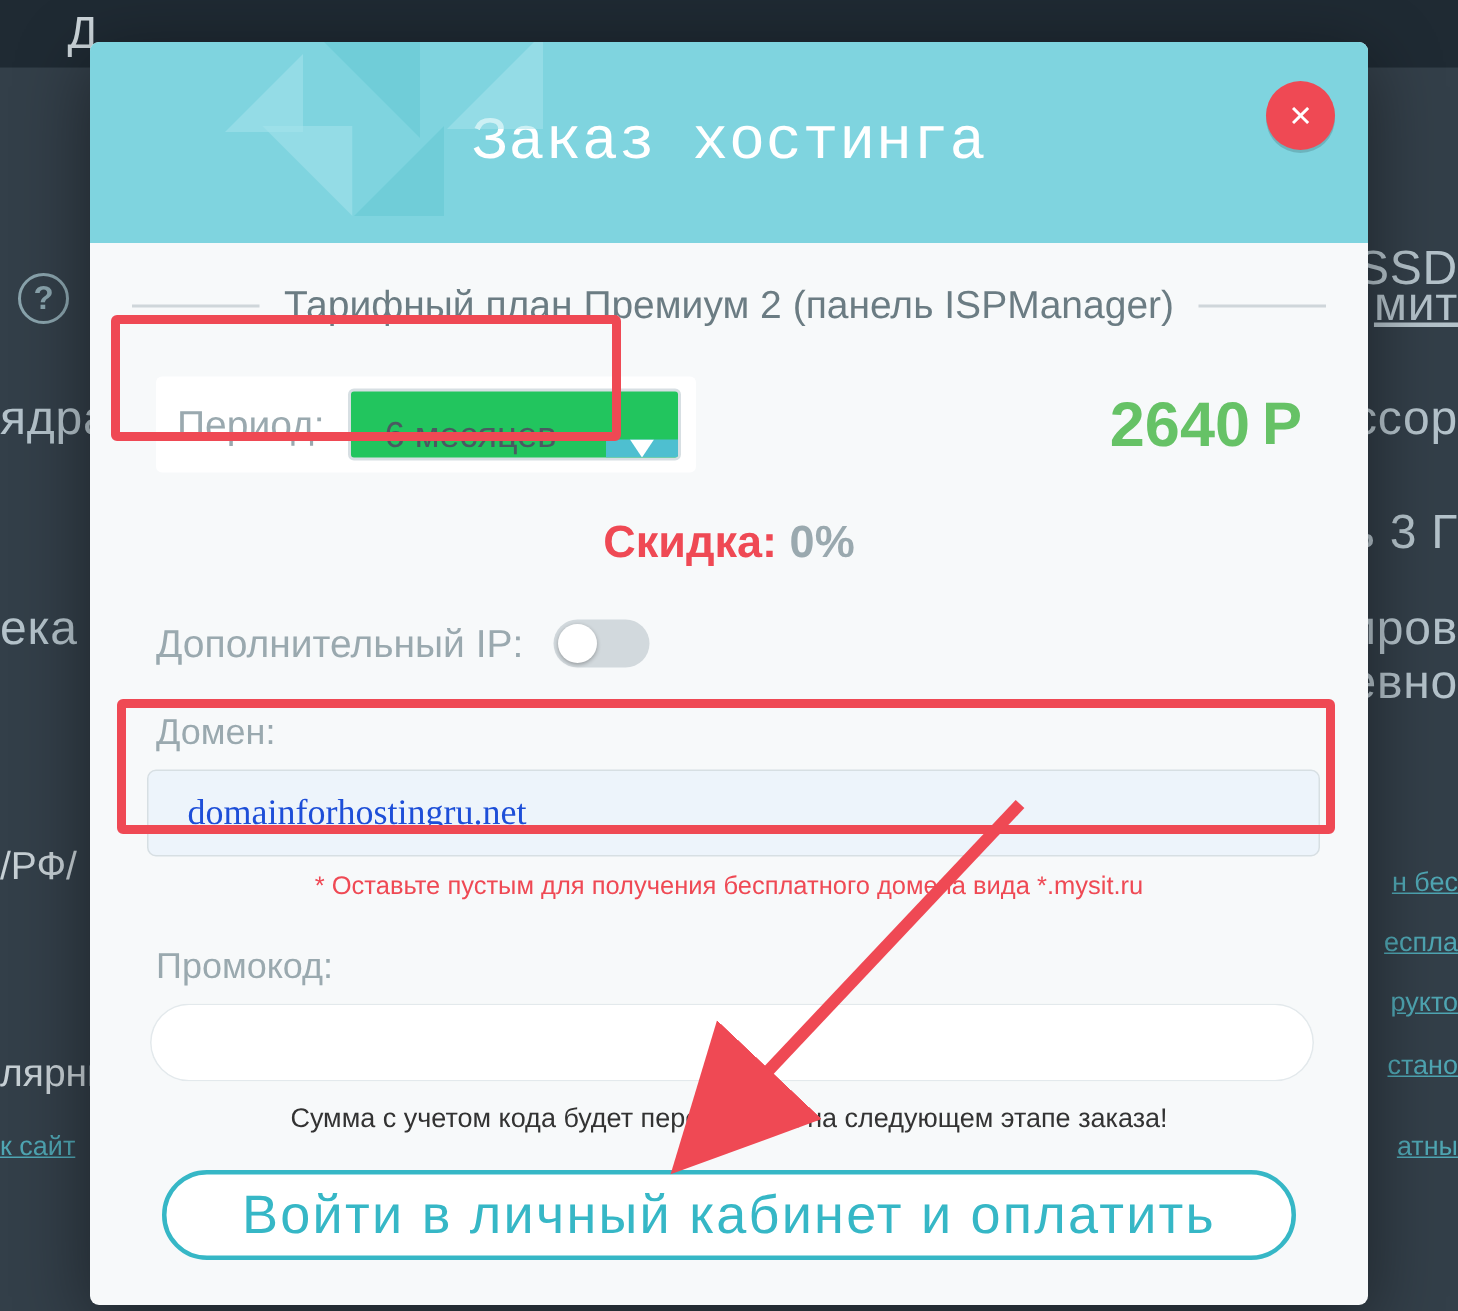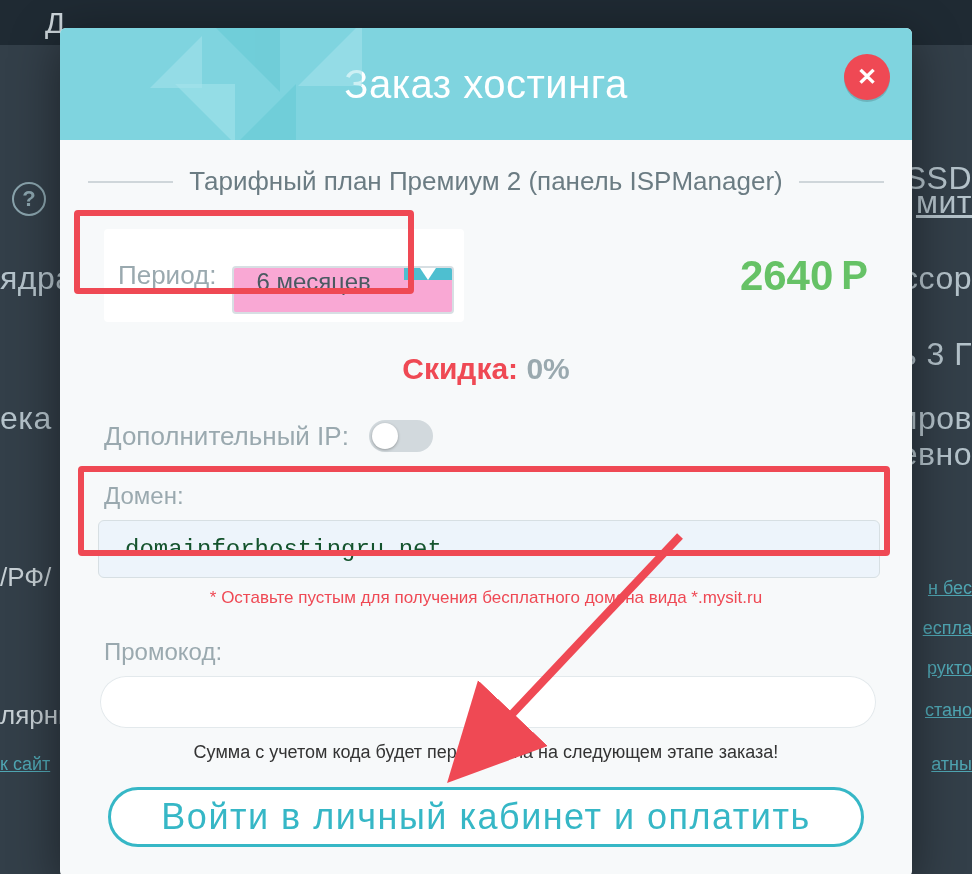--- a/index.html
+++ b/index.html
@@ -30,26 +30,27 @@
     position: absolute;
     left: 60px; top: 28px;
     width: 852px;
     background: #f7f9fa;
     border-radius: 6px;
     box-shadow: 0 12px 50px rgba(0,0,0,.45);
     overflow: visible;
   }
 
   .modal-header {
-    height: 112px;
+    height: 134px;
     background: #7fd4df;
     position: relative;
     overflow: hidden;
     display:flex; align-items:center; justify-content:center;
     border-radius: 6px 6px 0 0;
+    font-family: Liberation Mono, monospace;
   }
   .modal-title {
     color: #ffffff;
     font-size: 40px;
     font-weight: 400;
     letter-spacing: .5px;
   }
   .header-tri { position:absolute; opacity:.55; }
 
   .close-btn {
@@ -72,22 +73,22 @@
   .period-price-row {
     display:flex; align-items:center; justify-content:space-between;
     padding: 8px 16px 8px 16px;
   }
   .period-block {
     display:flex; align-items:center; gap:16px;
     background:#fff; border-radius:4px; padding:8px 10px 8px 14px;
   }
   .label { color:#9aa9af; font-size:26px; }
   .select {
-    display:flex; align-items:flex-start; background:#f9a8d4; border:2px solid #d7dfe3; border-radius:4px;
-    overflow:hidden; height:48px;margin-top:29px;
+    display:flex; align-items:flex-end; background:#22c55e; border:2px solid #d7dfe3; border-radius:4px;
+    overflow:hidden; height:48px;
   }
   .select-value { padding:0 22px; display:flex; align-items:center; color:#4a5a61; font-size:24px; min-width:170px; }
   .select-btn {
     width:48px; background:#4ebfd0; display:flex; align-items:center; justify-content:center; cursor:pointer;
   }
   .select-btn svg { fill:#ffffff; }
 
   .price { color:#66c266; font-size:42px; font-weight:700; display:flex; align-items:center; gap:8px; }
   .ruble { font-size:40px; }
 
@@ -113,21 +114,21 @@
     margin: 10px 4px 0 10px;
     background:#edf4fb;
     border:1px solid #d7dfe3;
     border-radius:6px;
     height:58px;
     padding:0 26px;
     font-size:22px;
     color:#1a1a1a;
     font-family: "Courier New", monospace;
   }
-  .domain-input { font-family: Liberation Mono, monospace; font-size:24px; color:#14532d; background:#edf4fb; }
+  .domain-input { font-family: Liberation Serif, serif; font-size:24px; color:#1d4ed8; background:#edf4fb; }
 
   .hint { color:#ef4954; font-size:17px; text-align:center; margin-top:10px; }
   .hint2 { color:#333; font-size:18px; text-align:center; margin-top:14px; }
 
   .promo-input {
     width: calc(100% - 20px);
     margin: 10px 6px 0 12px;
     background:#ffffff;
     border:none;
     border-radius:28px;

